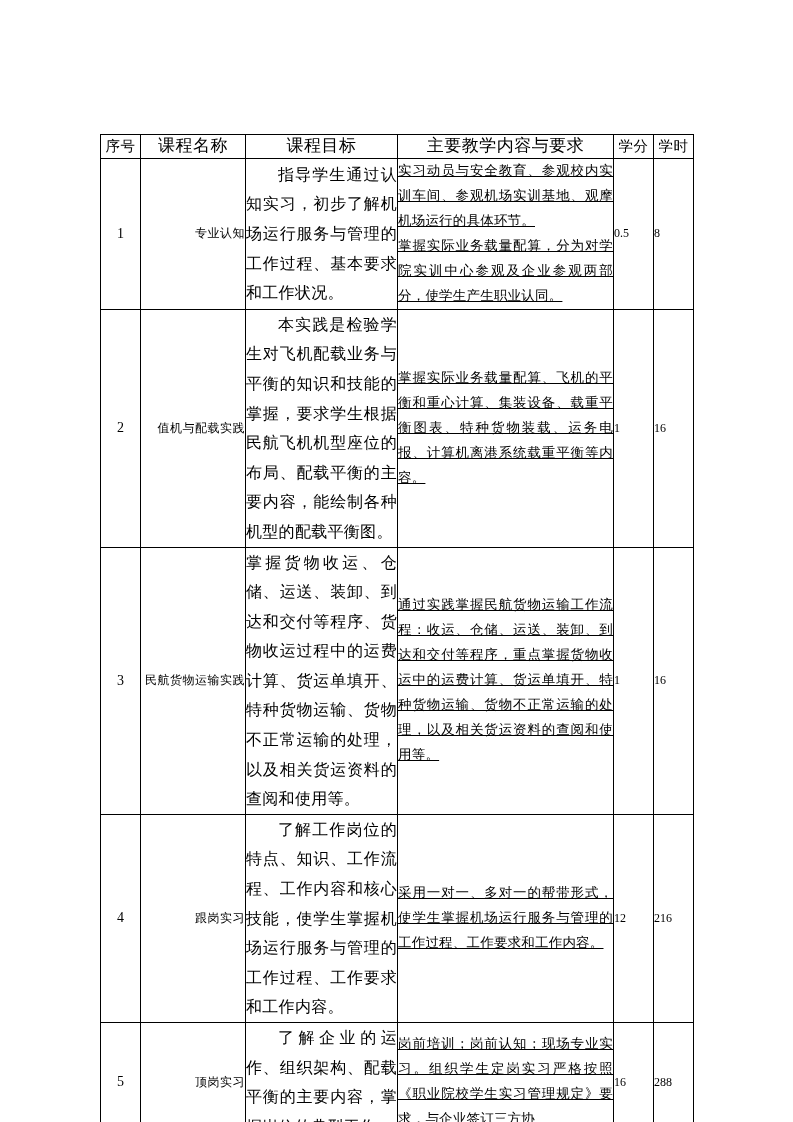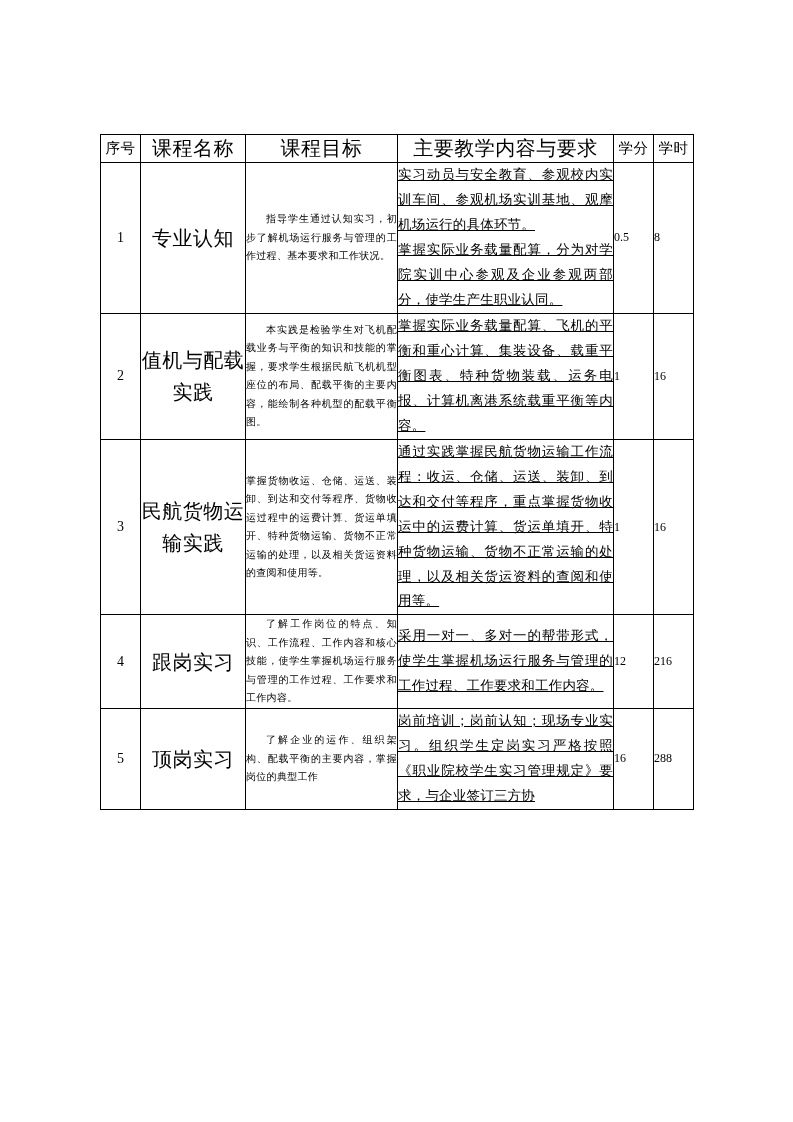--- a/index.html
+++ b/index.html
@@ -42,43 +42,43 @@
   
   col.c-no      { width: 40px; }
   col.c-name    { width: 105px; }
   col.c-goal    { width: 152px; }
   col.c-content { width: 216px; }
   col.c-credit  { width: 40px; }
   col.c-hours   { width: 40px; }
 
   .hdr-cell {
     text-align: center;
-    font-size: 20px;
+    font-size: 17px;
     line-height: 1.35;
     padding: 7px 2px;
     letter-spacing: 0.5px;
   }
   .hdr-narrow {
     font-size: 14.5px;
     line-height: 1.2;
   }
   .cell-no {
     text-align: center;
     font-size: 14px;
     padding: 4px 2px;
   }
   .cell-name {
-    text-align: center;
-    font-size: 20px;
+    text-align: right;
+    font-size: 12px;
     line-height: 1.6;
     padding: 6px 8px;
     letter-spacing: 0.5px;
   }
   .cell-goal {
-    font-size: 10px;
+    font-size: 16px;
     line-height: 1.85;
     padding: 8px 9px;
     text-align: justify;
     text-justify: inter-ideograph;
     text-indent: 2em;
     letter-spacing: 0.3px;
   }
   .cell-goal.no-indent { text-indent: 0; }
   .cell-content {
     font-size: 13.5px;

